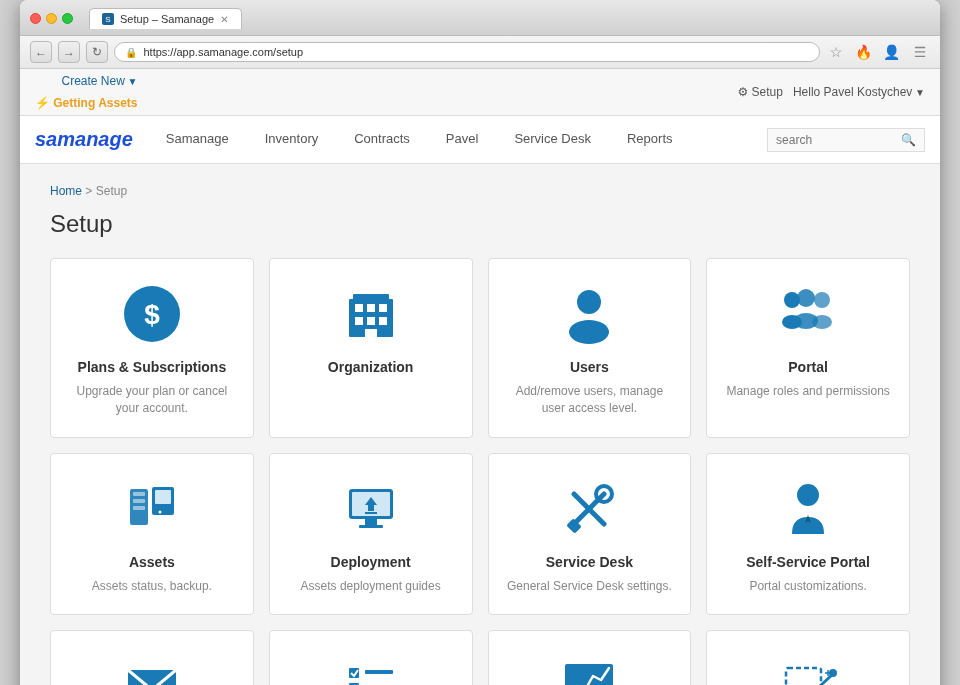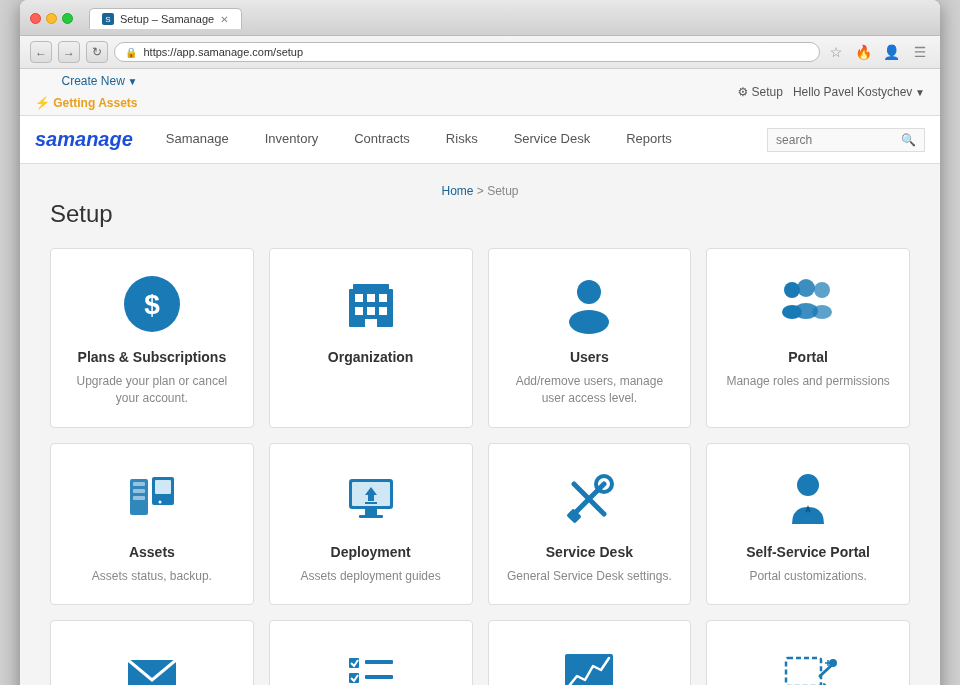--- a/index.html
+++ b/index.html
@@ -141,21 +141,21 @@
     }
     .search-input { border: none; background: none; font-size: 12px; color: #999; outline: none; width: 120px; }
     .search-icon { color: #aaa; font-size: 12px; }
 
     
     .main-content {
       background: #f4f4f4;
       padding: 20px 30px;
       min-height: 400px;
     }
-    .breadcrumb { font-size: 12px; color: #888; margin-bottom: 2px; text-align: center; }
+    .breadcrumb { font-size: 12px; color: #888; margin-bottom: 12px; }
     .breadcrumb a { color: #1a6496; text-decoration: none; }
     .page-title { font-size: 24px; color: #333; font-weight: 300; margin-bottom: 20px; }
 
     
     .cards-grid {
       display: grid;
       grid-template-columns: repeat(4, 1fr);
       gap: 15px;
     }
     .card {
@@ -235,21 +235,21 @@
     </div>
   </div>
 
   <div class="app-nav">
     <div style="display:flex; align-items:center;">
       <div class="app-logo">samanage</div>
       <div class="nav-tabs">
         <div class="nav-tab">Samanage</div>
         <div class="nav-tab">Inventory</div>
         <div class="nav-tab">Contracts</div>
-        <div class="nav-tab">Risks</div>
+        <div class="nav-tab">Pavel</div>
         <div class="nav-tab">Service Desk</div>
         <div class="nav-tab">Reports</div>
       </div>
     </div>
     <div class="search-box">
       <input class="search-input" placeholder="search" type="text" style="">
       <span class="search-icon">🔍</span>
     </div>
   </div>
 

